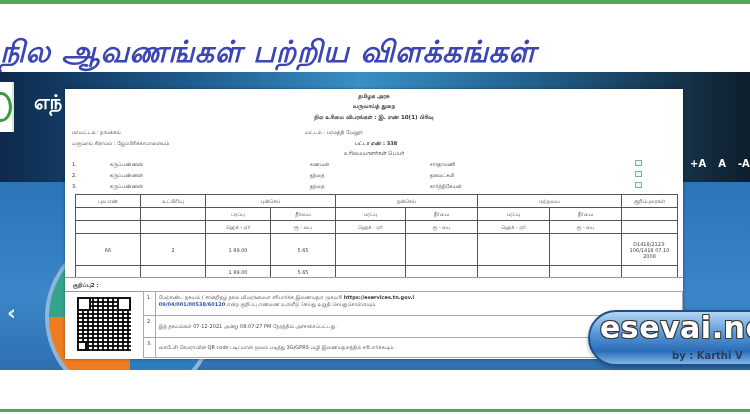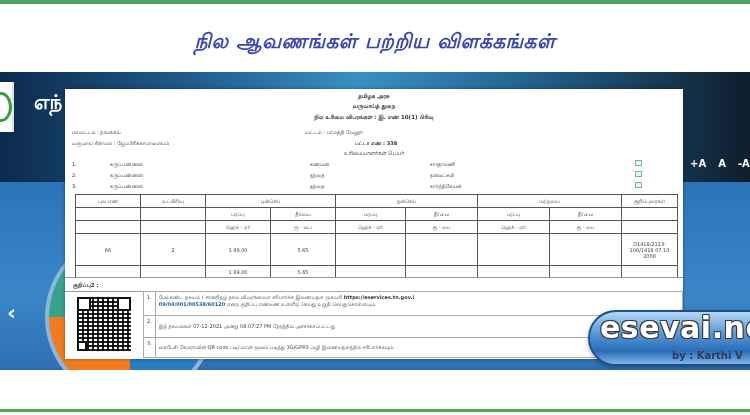--- a/index.html
+++ b/index.html
@@ -3,24 +3,24 @@
   <meta charset="utf-8">
   <style>
     * { box-sizing: border-box; margin: 0; padding: 0; }
     html, body { width: 750px; height: 415px; overflow: hidden; background: #ffffff; }
     body { position: relative; font-family: "DejaVu Sans", sans-serif; }
 
     .top-rule { position: absolute; left: 0; top: 0; width: 750px; height: 4px; background: #4fa65c; }
     .bottom-rule { position: absolute; left: 0; top: 409px; width: 750px; height: 3px; background: #4fa65c; }
 
     .headline {
-      position: absolute; left: 0; top: 14px; width: 750px; height: 55px;
-      text-align: center; line-height: 55px;
+      position: absolute; left: 0; top: 24px; width: 750px; height: 55px;
+      line-height: 55px;
       font-family: "DejaVu Sans", sans-serif; font-weight: bold; font-style: italic;
-      font-size: 20px; color: #3c46b4; letter-spacing: 0.5px;
+      font-size: 30px; color: #3c46b4; letter-spacing: 0.5px;
     }
 
     .banner {
       position: absolute; left: 0; top: 72px; width: 750px; height: 298px;
       background: linear-gradient(90deg, #0c2a4c 0%, #1f5a8c 25%, #3a8fc4 48%, #23628f 70%, #0e1e2c 100%);
       overflow: hidden;
     }
     .banner-lower {
       position: absolute; left: 0; top: 110px; width: 750px; height: 188px;
       background: linear-gradient(180deg, #2b74b8 0%, #3a86c8 60%, #2f6fb0 100%);

